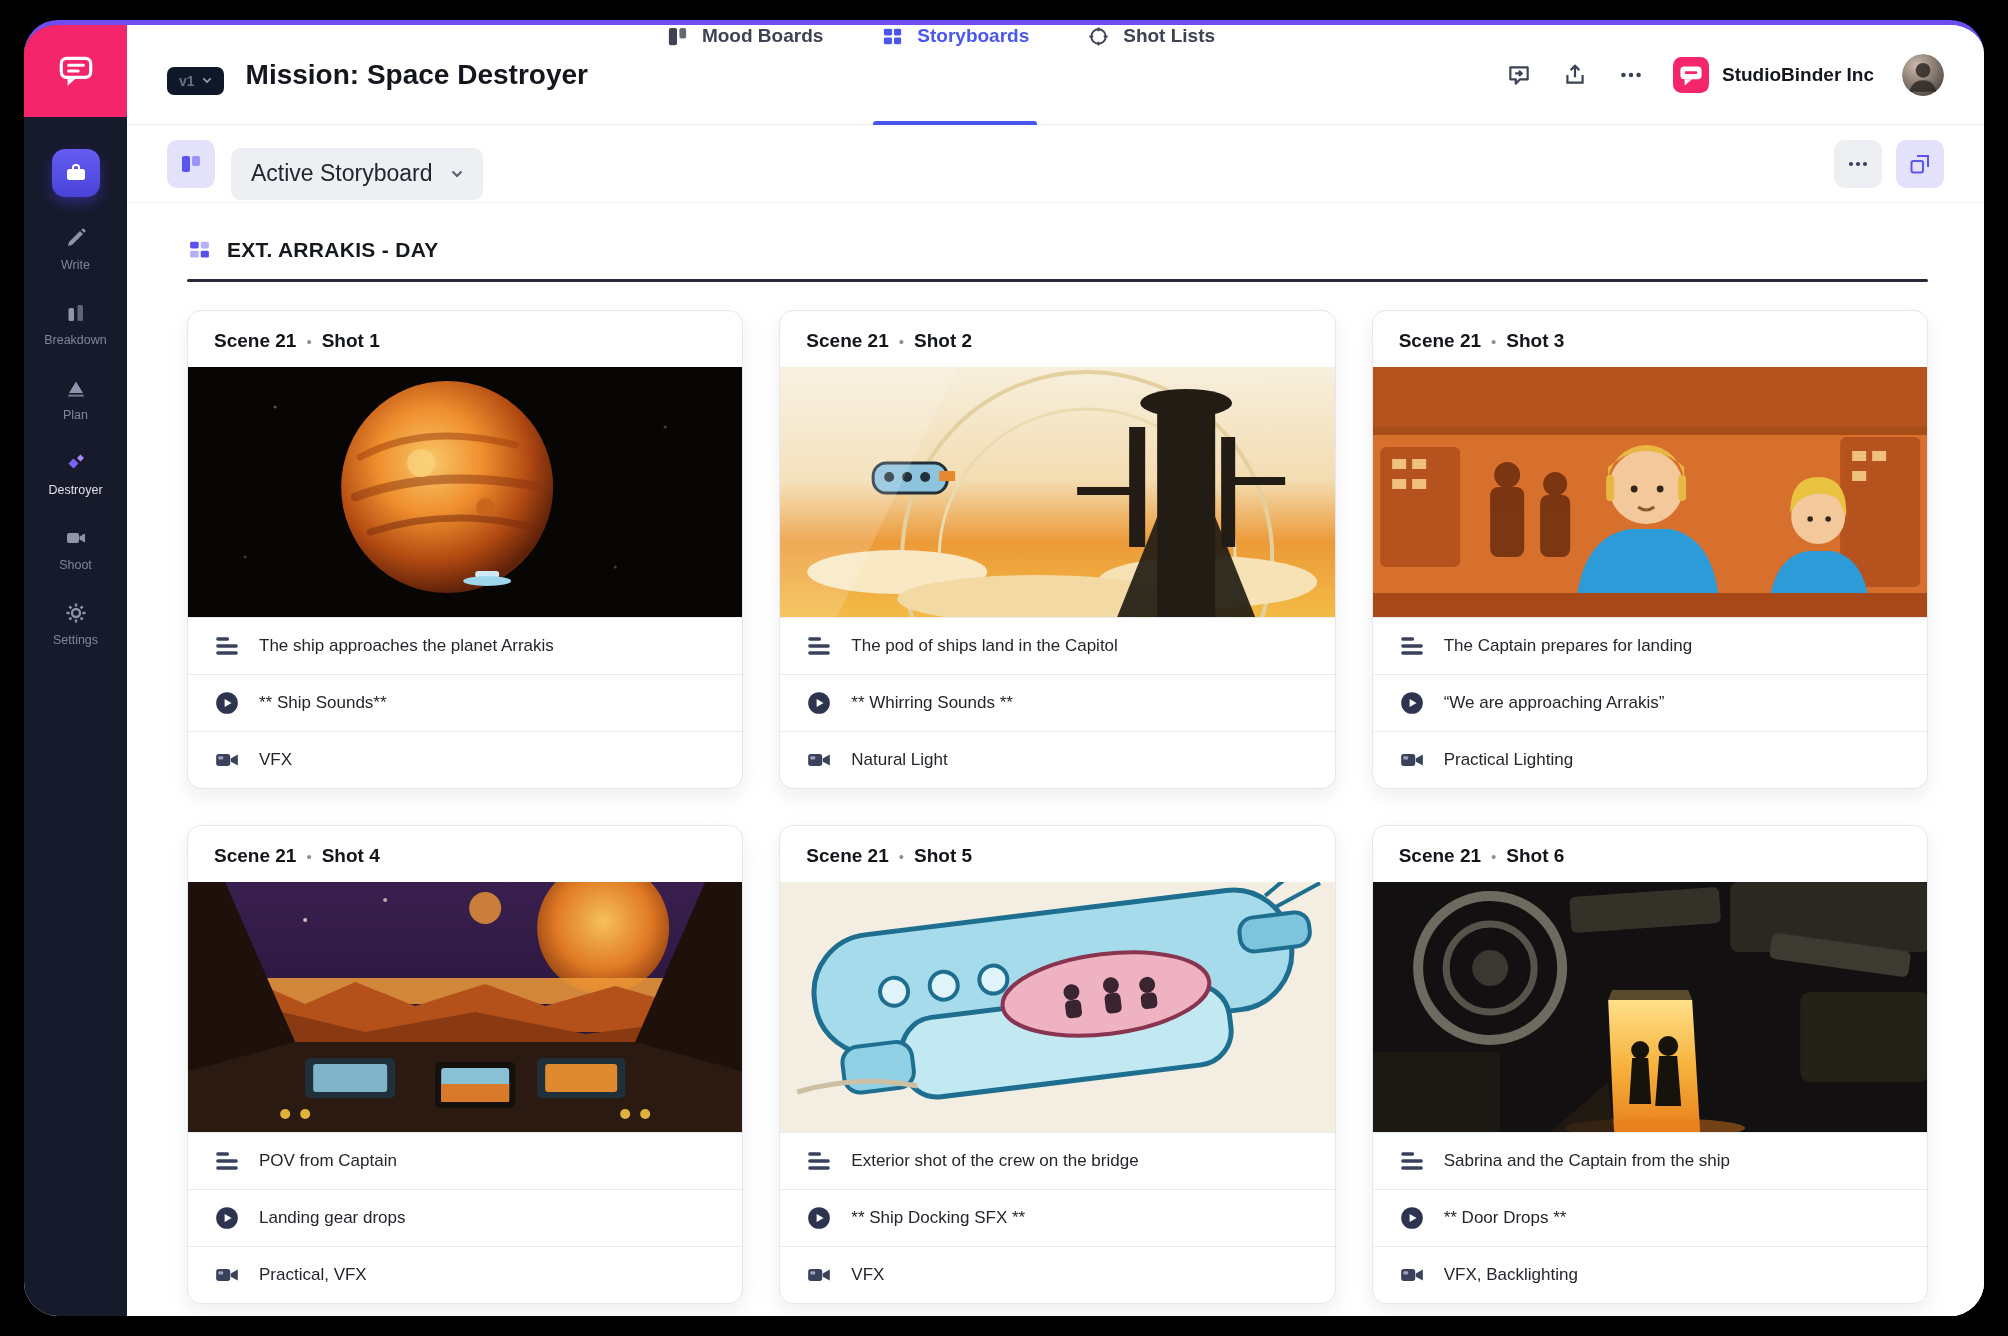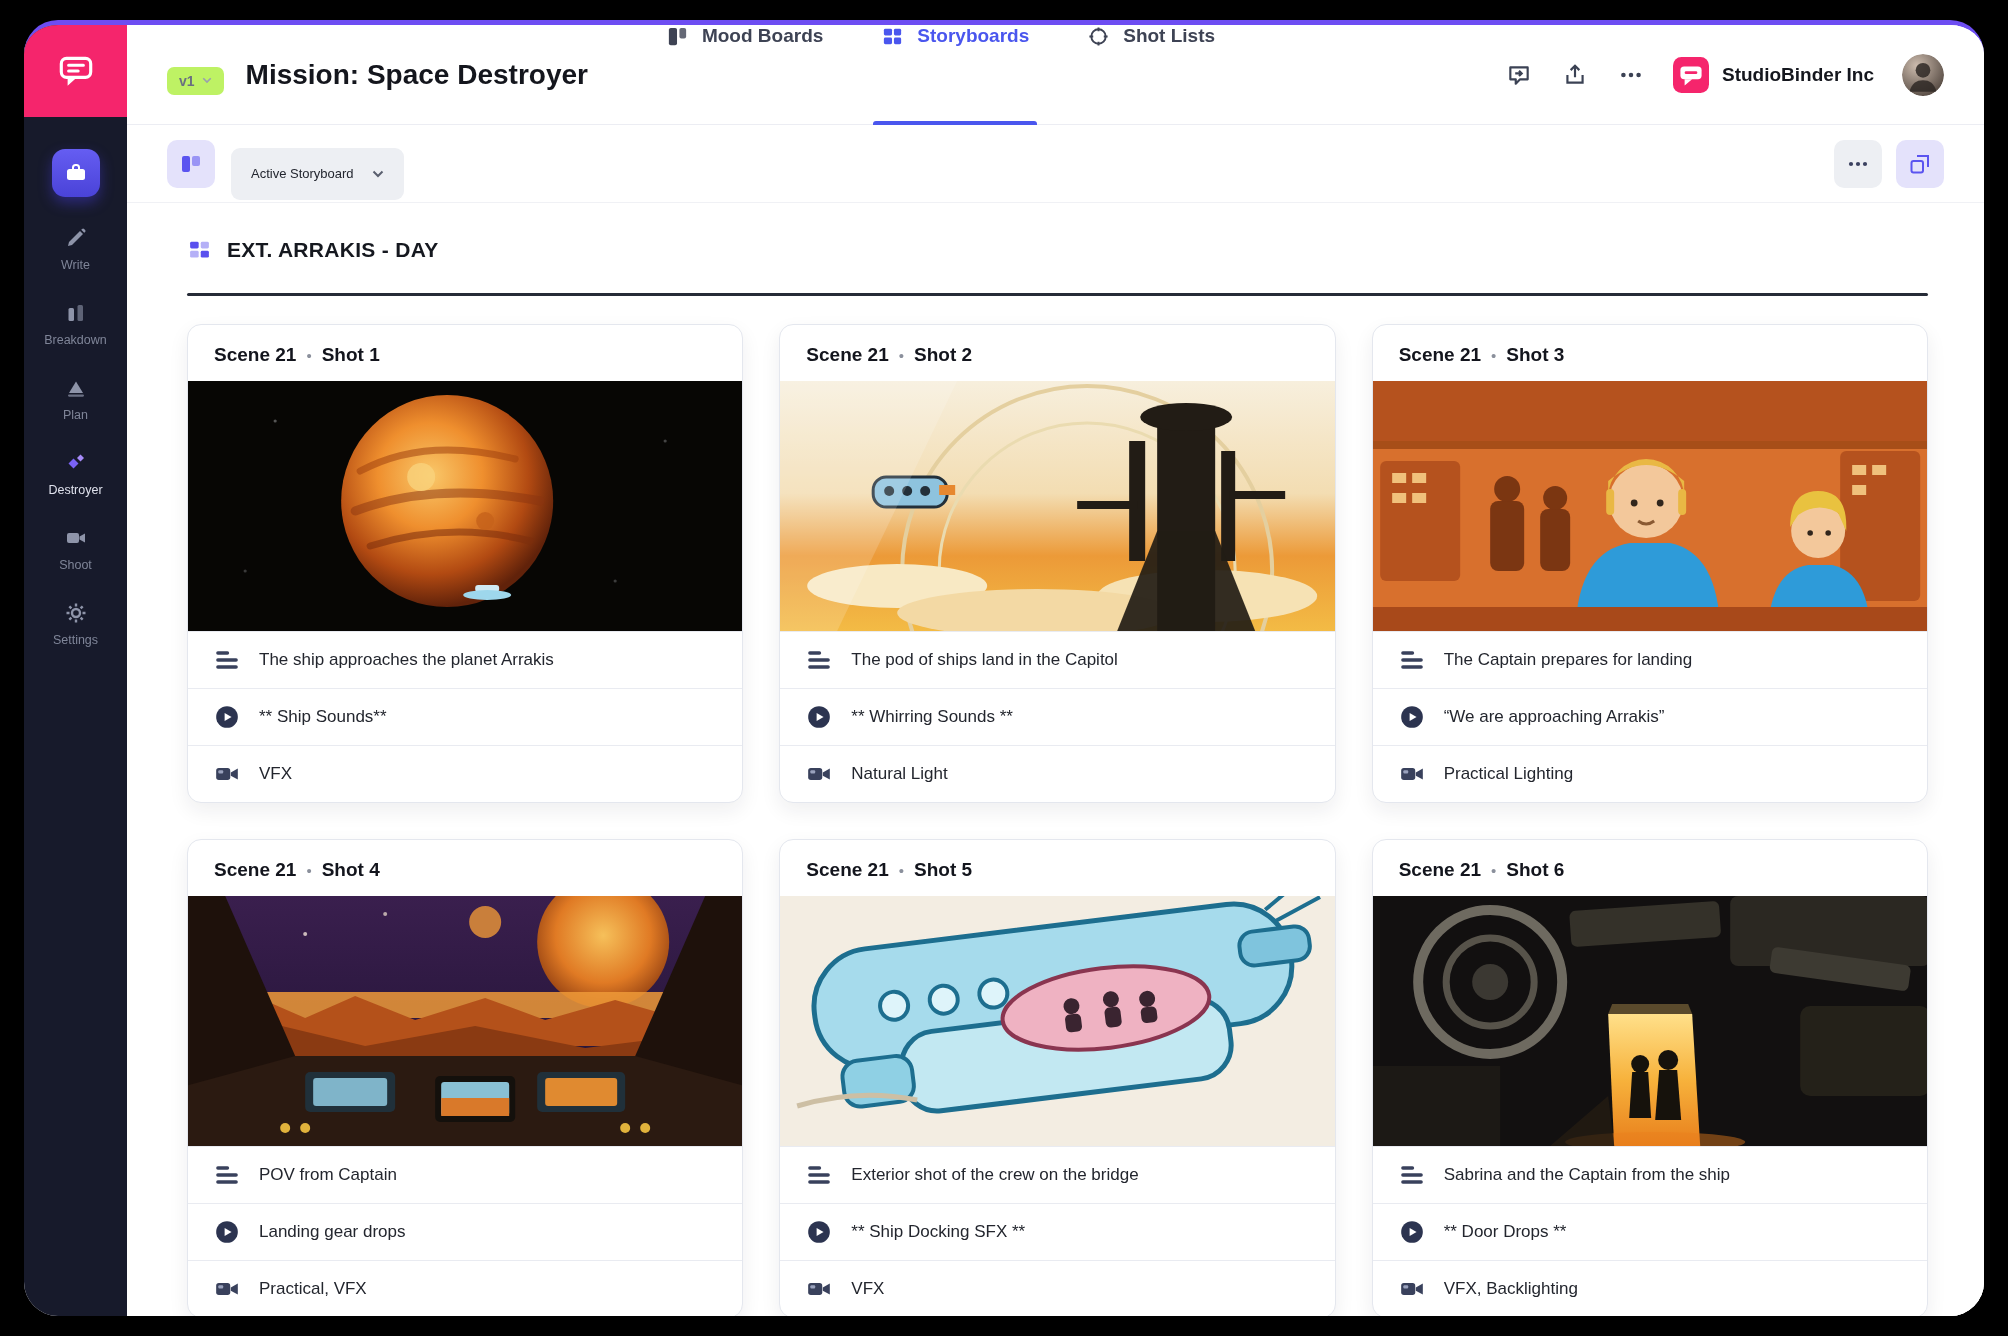--- a/index.html
+++ b/index.html
@@ -23,21 +23,21 @@
   .nav-label{ font-size:12.5px; color:#7f8598; }
   .nav-label.active{ color:#dfe1ec; }
   .tile{ width:48px; height:48px; border-radius:13px; background:linear-gradient(180deg,#655df2,#4a43d8);
          display:flex; align-items:center; justify-content:center; box-shadow:0 6px 14px rgba(70,60,220,.45); cursor:pointer;}
   .tile svg{ width:24px; height:24px; }
 
   
   .main{ flex:1; display:flex; flex-direction:column; min-width:0; background:#fff; }
 
   .topbar{ height:100px; display:flex; align-items:center; padding:0 40px 0 40px; border-bottom:1px solid #ecedf3; position:relative; }
-  .vbadge{ display:inline-flex; align-items:center; gap:7px; background:#bef264; color:#6a7080;
+  .vbadge{ display:inline-flex; align-items:center; gap:7px; background:#0f172a; color:#6a7080;
            border-radius:7px; padding:6px 12px; font-size:14px; font-weight:700; cursor:pointer;margin-top:12px; }
   .vbadge .chev{ width:10px; color:#9aa0ad; display:inline-flex; }
   .title{ font-size:28px; font-weight:700; color:#14161d; margin-left:22px; white-space:nowrap; }
   .tabs{ align-self:stretch; display:flex; gap:58px; margin-left:78px; }
   .tab{ display:flex; gap:13px; position:relative; cursor:pointer; color:#3e4354; font-size:19px; font-weight:600; }
   .tab .tab-icon{ width:23px; height:23px; display:inline-flex; }
   .tab .tab-icon svg{ width:100%; height:100%; }
   .tab.active{ color:#4a56ee; }
   .tab.active::after{ content:""; position:absolute; left:-8px; right:-8px; bottom:-1px; height:4px; background:#4a56ee; border-radius:3px 3px 0 0; }
   .top-actions{ margin-left:auto; display:flex; align-items:center; gap:28px; }
@@ -49,27 +49,27 @@
   .avatar{ width:42px; height:42px; border-radius:50%; overflow:hidden; cursor:pointer; flex:0 0 auto; }
   .avatar svg{ width:100%; height:100%; display:block; }
 
   
   .toolbar{ height:78px; display:flex; align-items:center; gap:16px; padding:0 40px; border-bottom:1px solid #f0f1f5; }
   .tb-btn{ height:48px; min-width:48px; border:none; border-radius:10px; background:#edeff3; color:#3b4160;
            display:inline-flex; align-items:center; justify-content:center; cursor:pointer; padding:0 12px; }
   .tb-btn svg{ width:24px; height:24px; }
   .tb-btn.purple{ background:#e4e2fb; color:#5b54f0; }
   .view-select{ height:52px; border:none; border-radius:9px; background:#edeff3; display:inline-flex; align-items:center;
-                gap:18px; padding:0 20px; font-family:inherit; font-size:13px; font-weight:500; color:#23262f; cursor:pointer;margin-top:20px; }
+                gap:18px; padding:0 20px; font-family:inherit; font-size:23px; font-weight:500; color:#23262f; cursor:pointer;margin-top:20px; }
   .view-select .chev{ width:12px; color:#5a5f6e; display:inline-flex; }
   .tb-right{ margin-left:auto; display:flex; gap:14px; }
 
   
   .content{ flex:1; overflow:hidden; padding:34px 56px 20px 60px; background:#fff; }
-  .section-head{ display:flex; align-items:center; gap:15px; margin-bottom:31px; }
+  .section-head{ display:flex; align-items:center; gap:15px; margin-bottom:17px; }
   .section-head .sec-icon{ width:25px; height:25px; display:inline-flex; }
   .section-head .sec-icon svg{ width:100%; height:100%; }
   .section-title{ font-size:21px; font-weight:700; color:#15181f; letter-spacing:.3px; }
   .rule{ height:3px; background:#262b37; border-radius:2px; margin-bottom:28px; }
 
   .grid{ display:grid; grid-template-columns:repeat(3,1fr); column-gap:32px; row-gap:28px;gap:36px; }
   .card{ background:#fff; border:1px solid #e4e7ee; border-radius:14px; overflow:hidden;
          box-shadow:0 8px 20px rgba(23,28,48,.07); display:flex; flex-direction:column; cursor:pointer; }
   .card-head{ padding:19px 26px 15px; display:flex; align-items:baseline; gap:10px; }
   .card-head .scene, .card-head .shot{ font-size:19px; font-weight:700; color:#13151d; }

